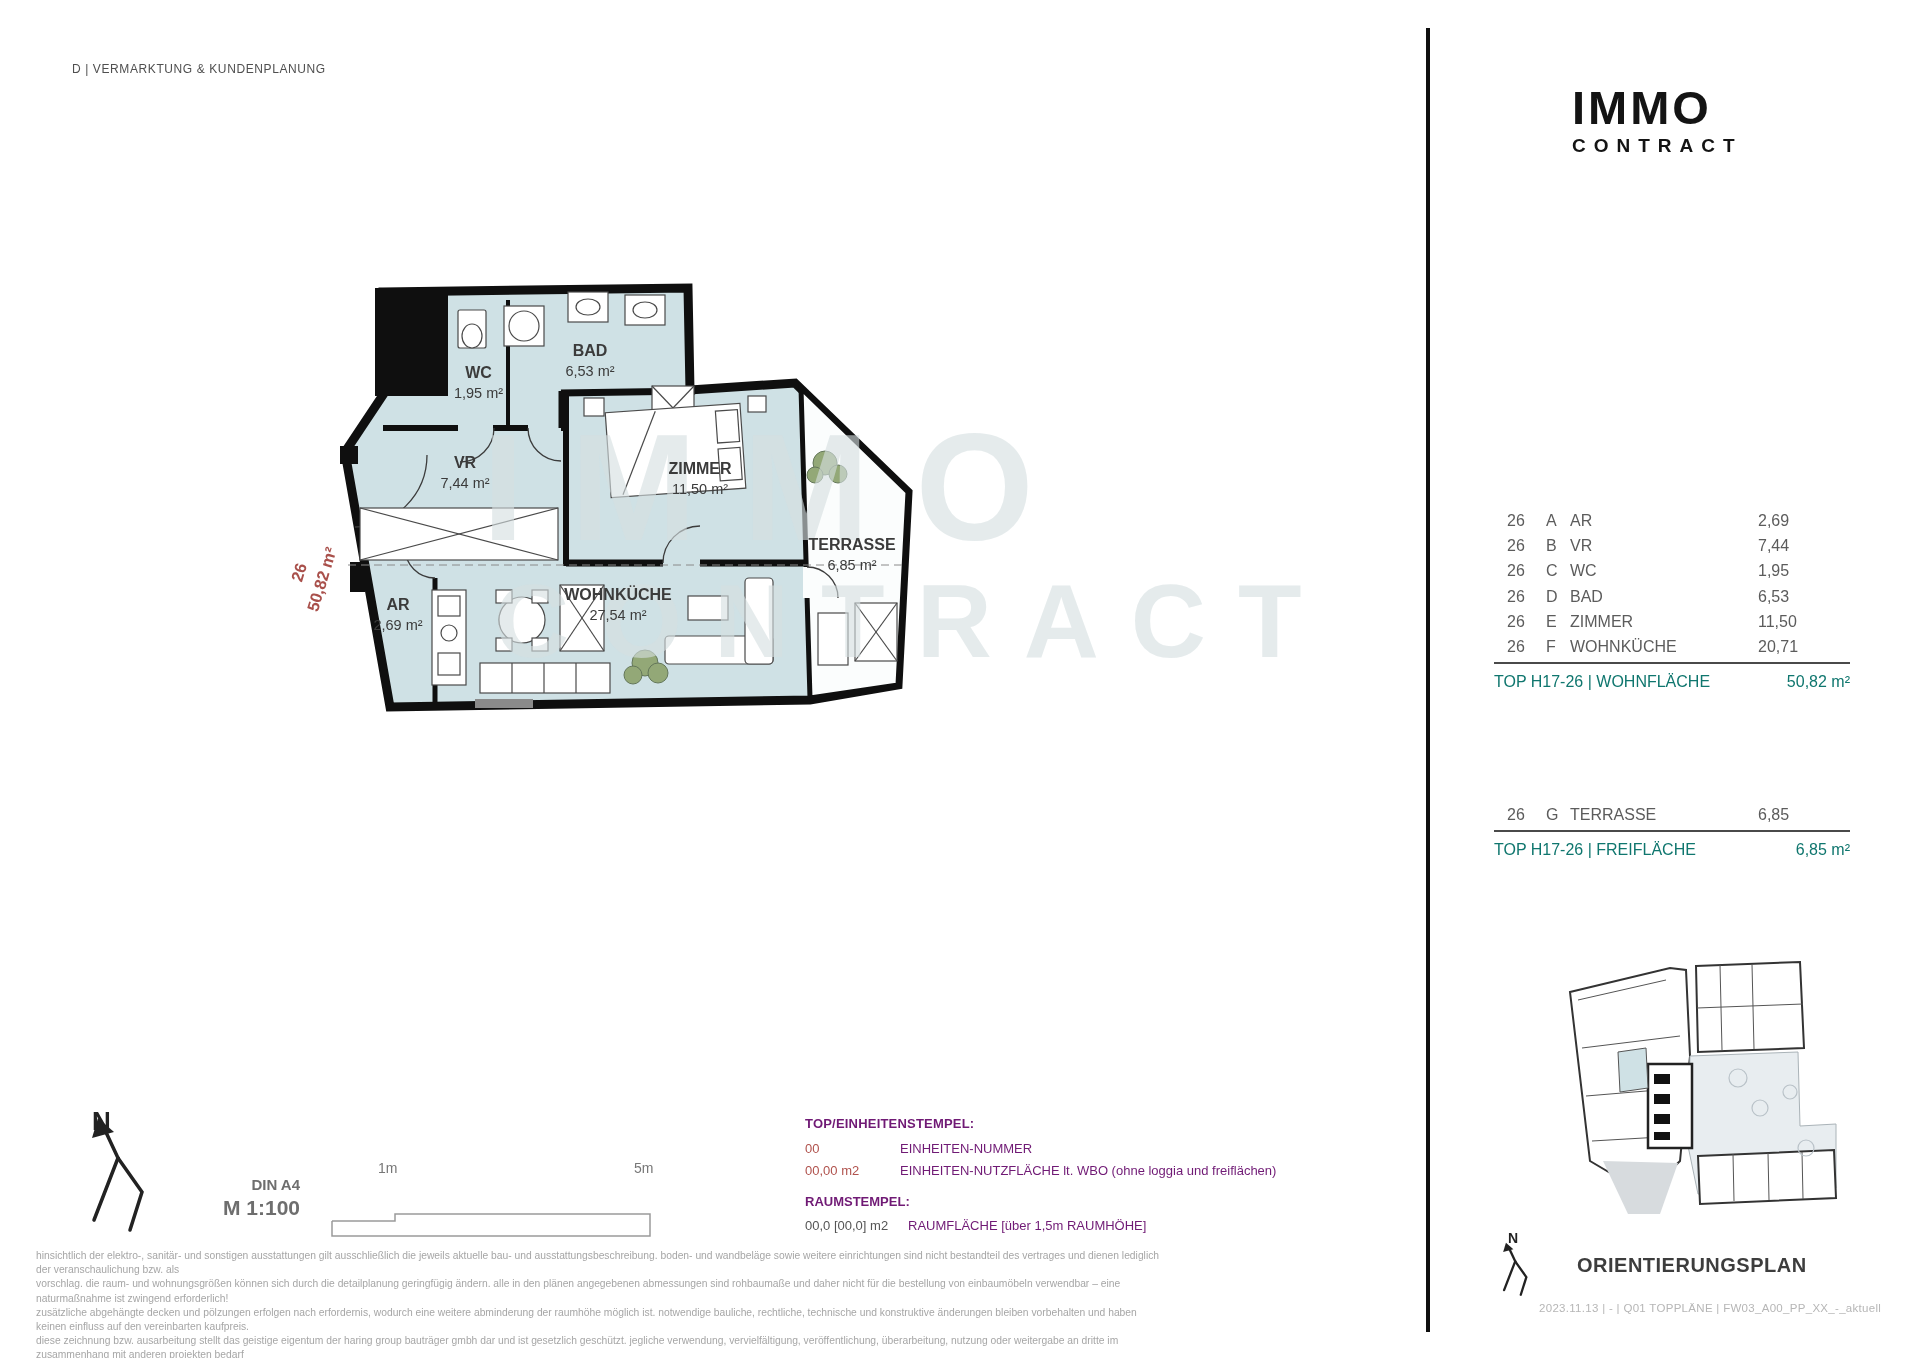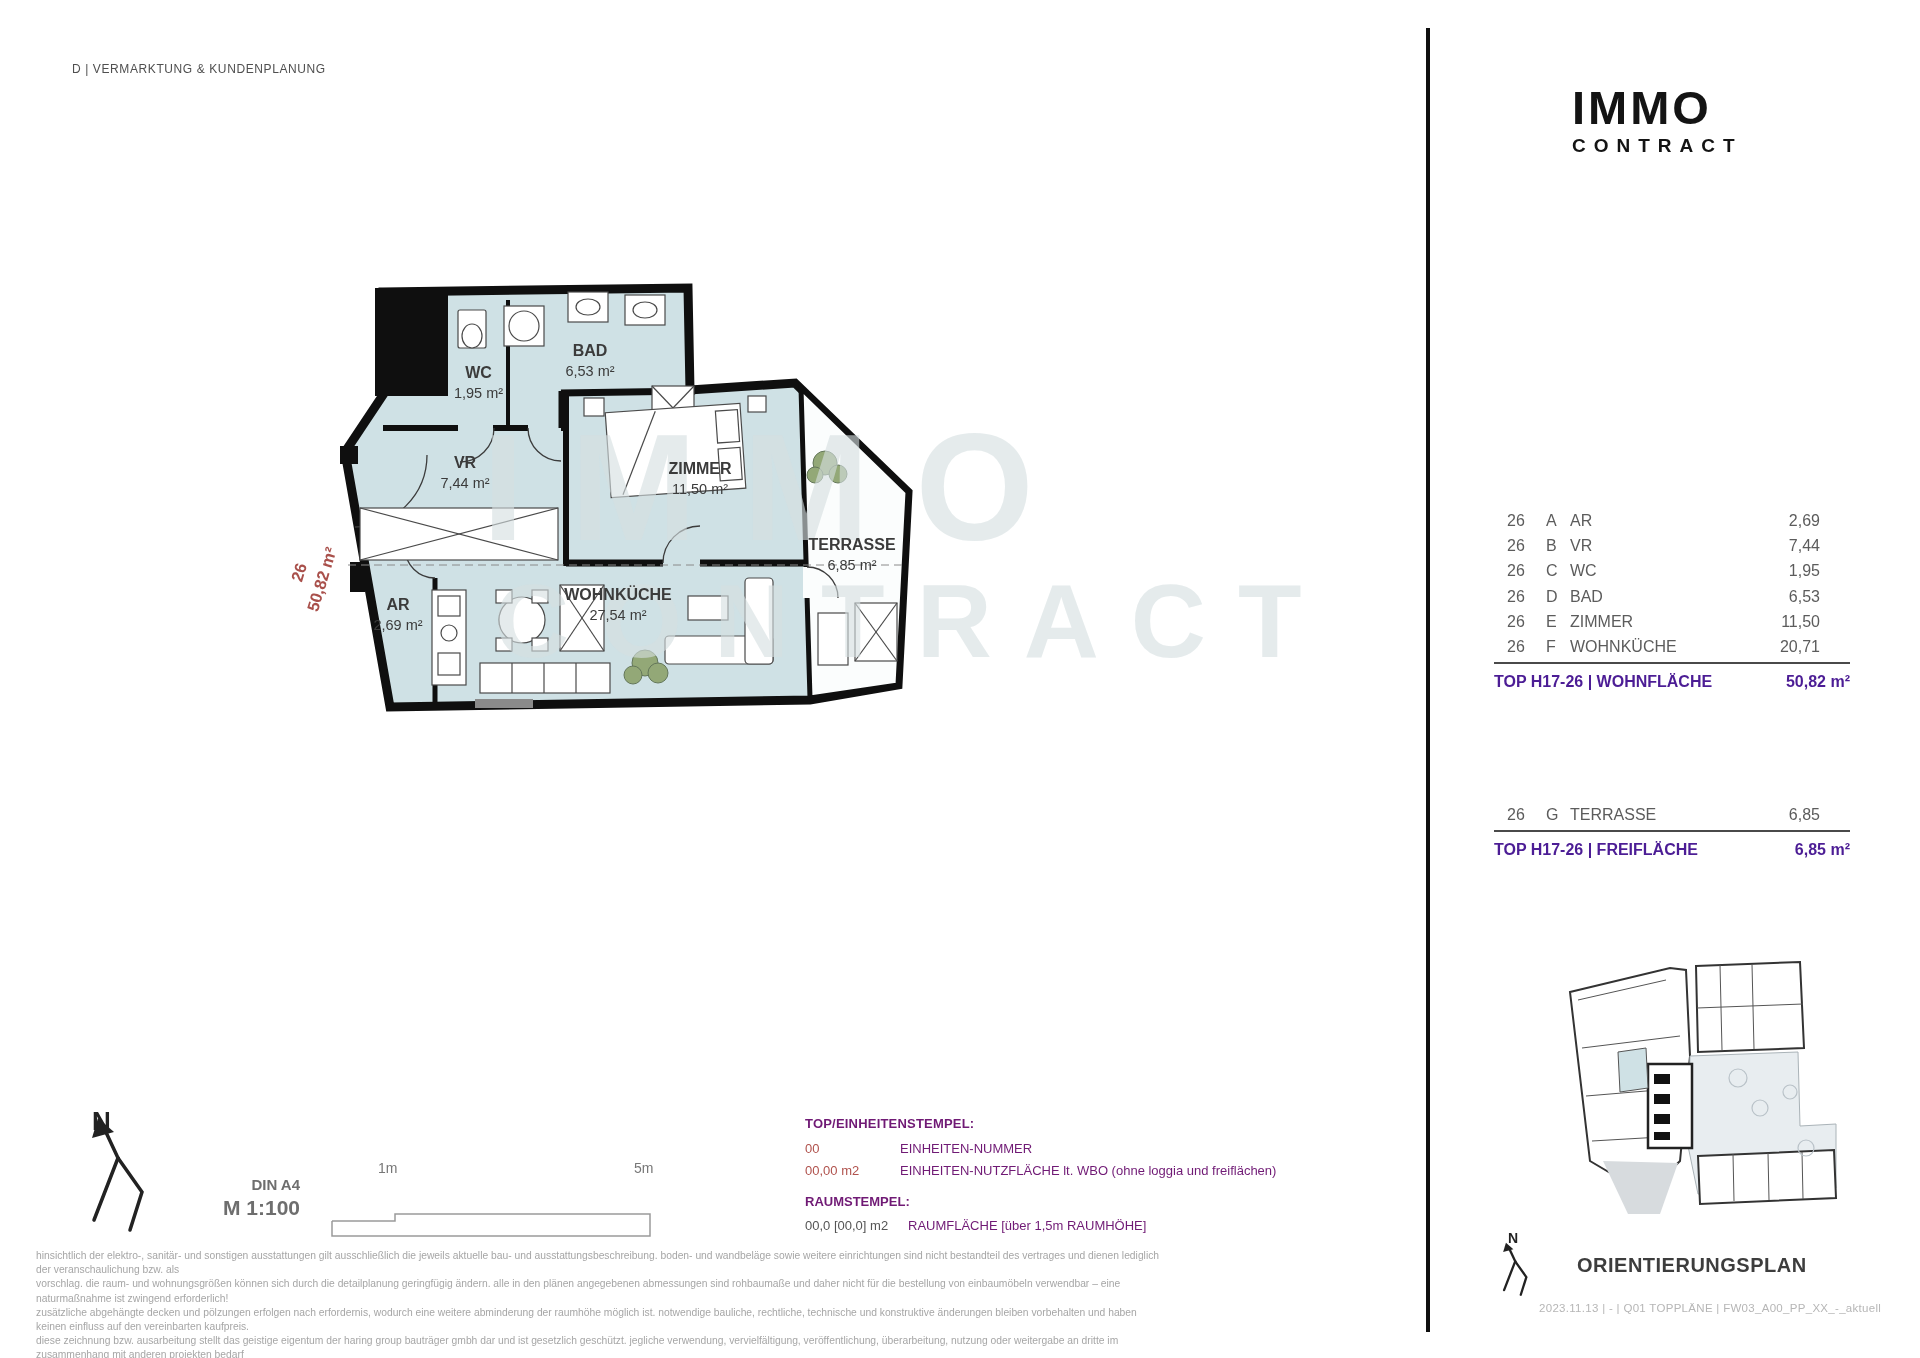--- a/index.html
+++ b/index.html
@@ -27,23 +27,23 @@
   .room-label{z-index:5;text-align:center;color:#3b3b3b;line-height:1.35;}
   .room-label .rn{display:block;font-weight:700;font-size:16px;}
   .room-label .ra{display:block;font-size:14.5px;}
   .unit-stamp{left:245px;top:552px;width:132px;transform:rotate(-73deg);color:#a9504b;
               text-align:center;font-size:16.5px;z-index:5;line-height:1.45;font-weight:600;}
 
   
   .sumtab{left:1494px;width:356px;font-size:16px;color:#5c5c5c;}
   .t1{top:508px;} .t2{top:802px;}
   .srow{display:grid;grid-template-columns:39px 24px 1fr 92px;padding-left:13px;line-height:25.2px;}
-  .srow .num{text-align:right;padding-right:30px;}
+  .srow .num{padding-right:30px;}
   .sep{border:none;border-top:2px solid #4a4a4a;margin:3px 0 6px 0;}
-  .stotal{display:grid;grid-template-columns:1fr auto;font-weight:700;color:#4c1d95;line-height:24px;}
+  .stotal{display:grid;grid-template-columns:1fr auto;font-weight:400;color:#0f766e;line-height:24px;}
 
   
   .minimap{left:1548px;top:956px;z-index:1;}
   .orient-label{left:1577px;top:1254px;font-size:20px;font-weight:700;color:#3d3d3d;letter-spacing:.5px;}
   .north-n{font-weight:700;color:#222;}
   .n-big{left:92px;top:1106px;font-size:26px;}
   .n-small{left:1508px;top:1230px;font-size:14px;}
   .footer-meta{left:1539px;top:1302px;font-size:11.5px;color:#b6b6b6;letter-spacing:.3px;}
 
   

